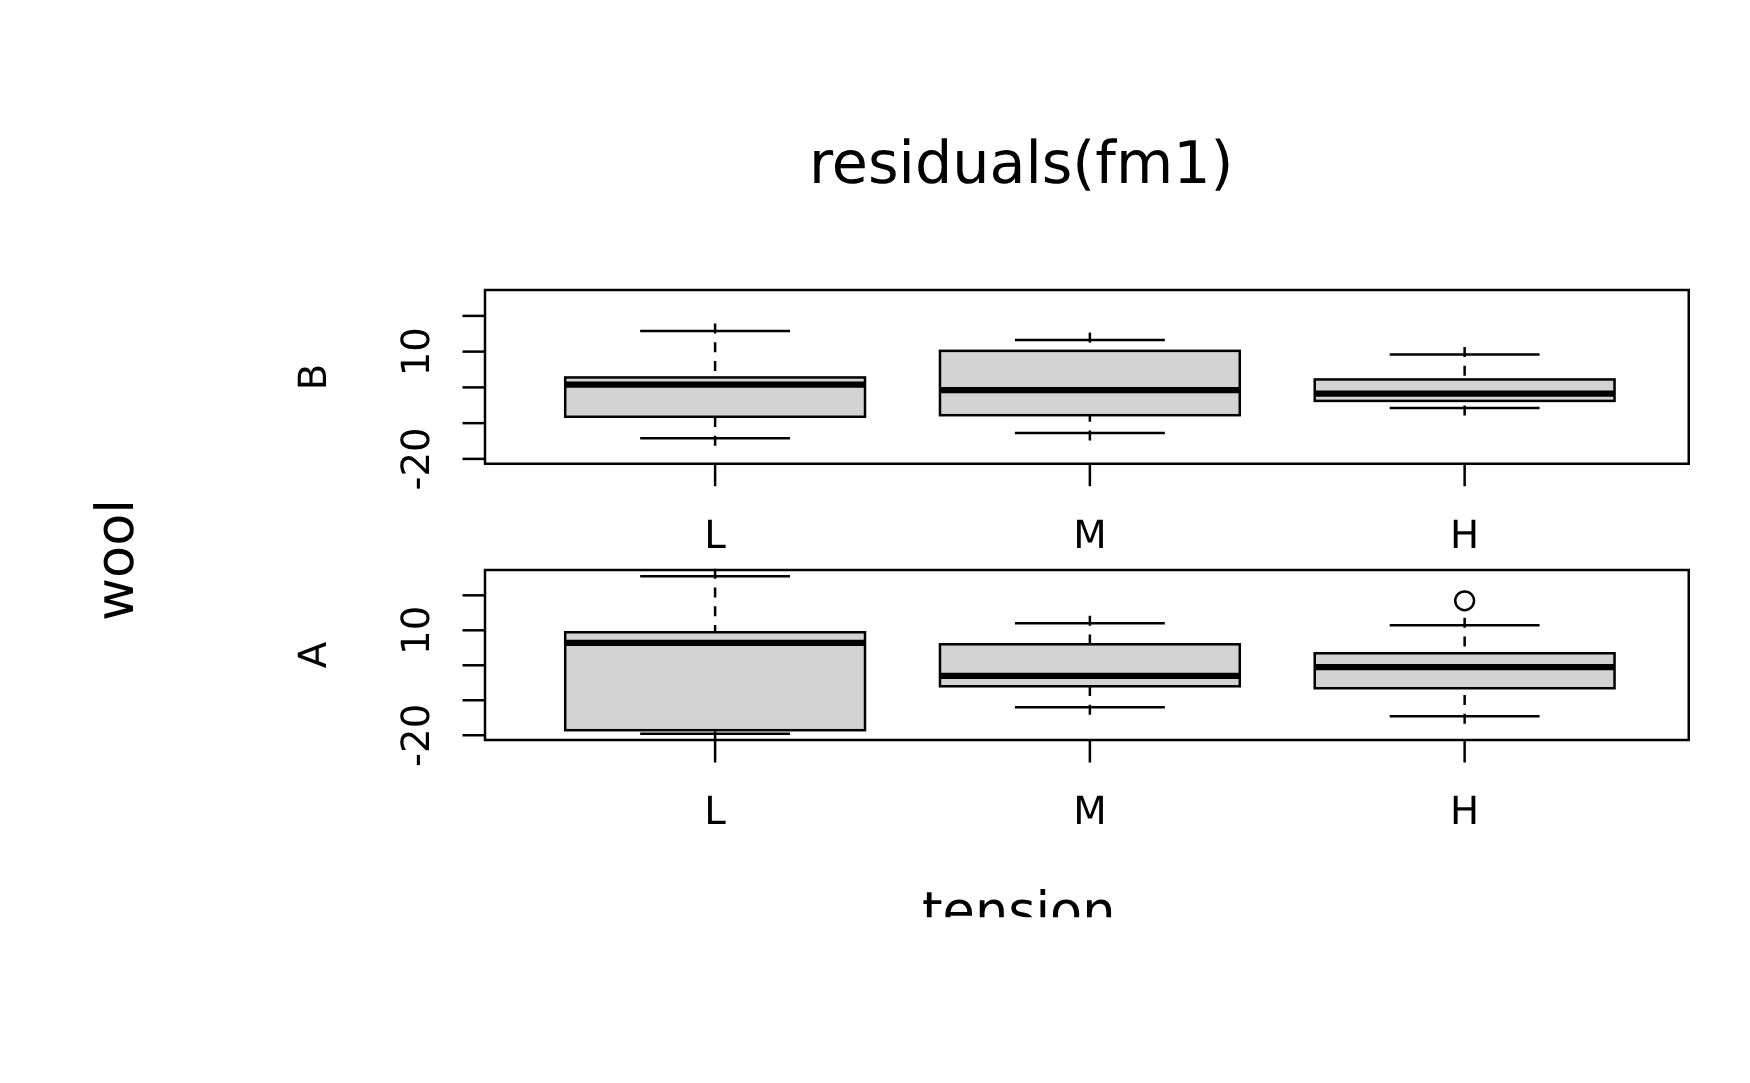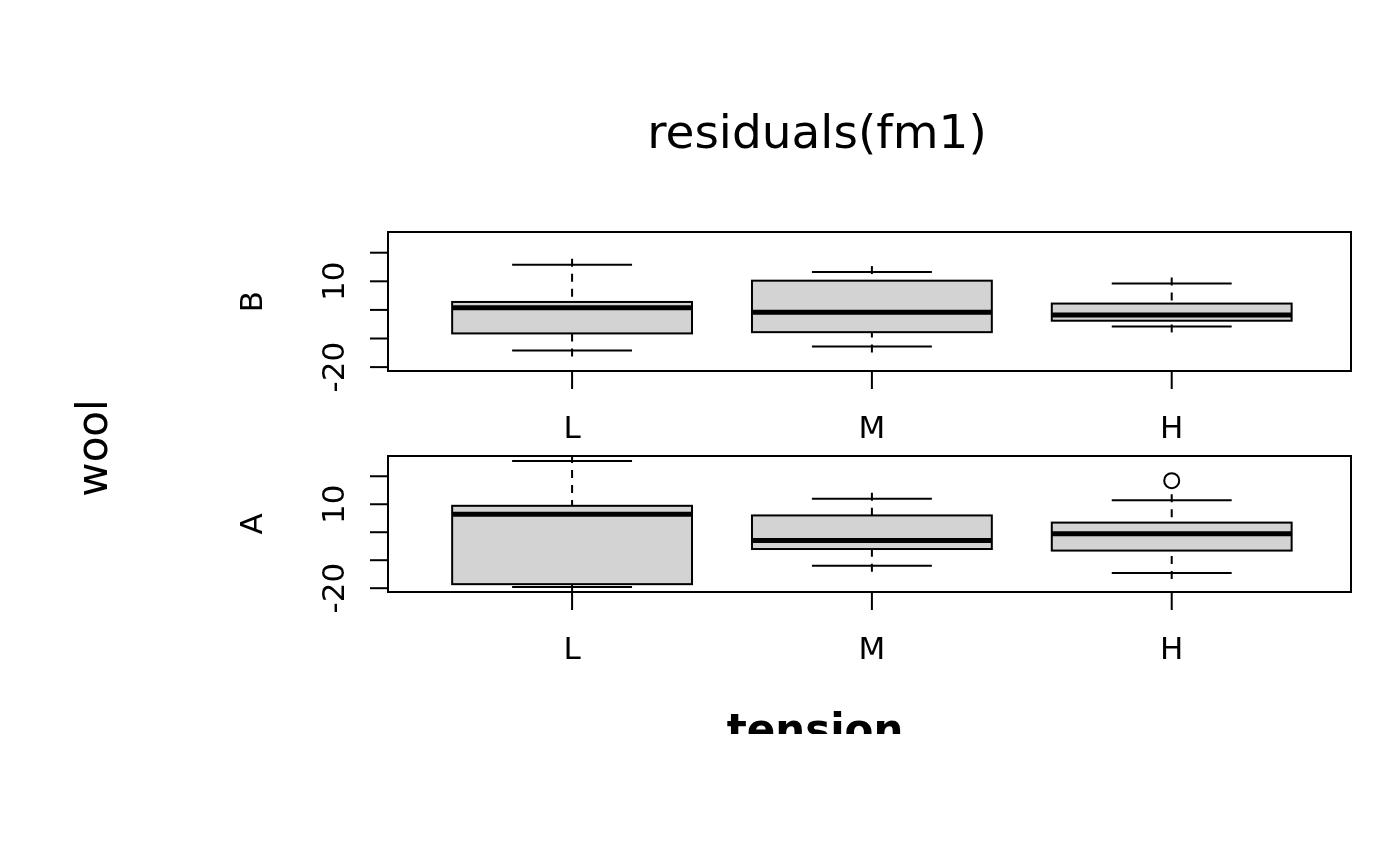--- a/index.html
+++ b/index.html
@@ -20,21 +20,20 @@
   }
   .ylab {
     left: 92px; top: 448px;
     transform: translate(-50%, -50%) rotate(-90deg);
     font-size: 42px;
   }
   .xlab {
     left: 815px; top: 729px;
     transform: translate(-50%, -50%);
     font-size: 42px;
-    font-weight: bold;
   }
   svg text {
     font-family: "DejaVu Sans", sans-serif;
     fill: #000000;
   }
 </style>
 </head>
 <body>
 
 <div class="figure">

